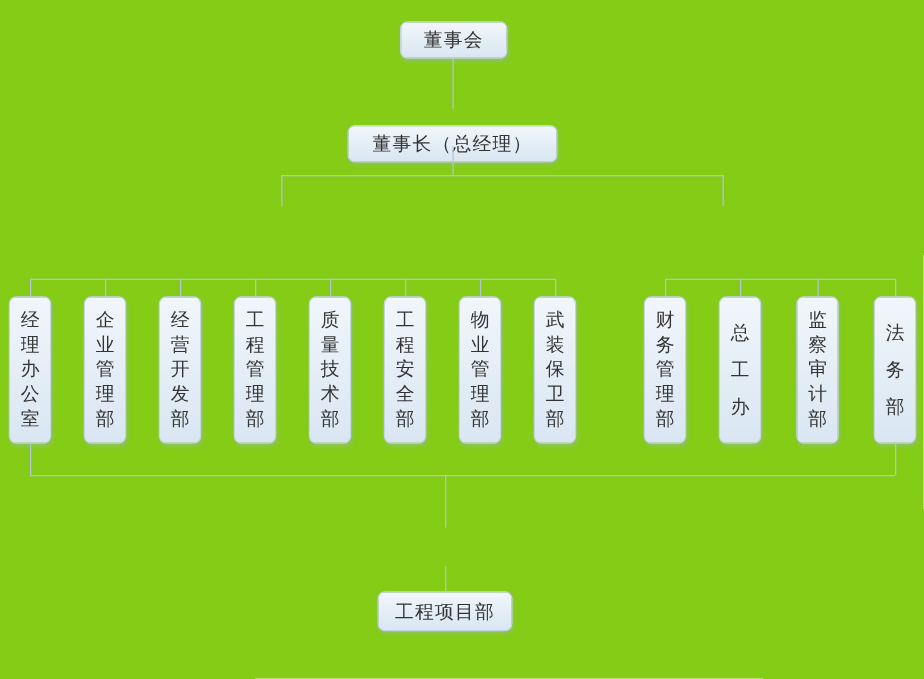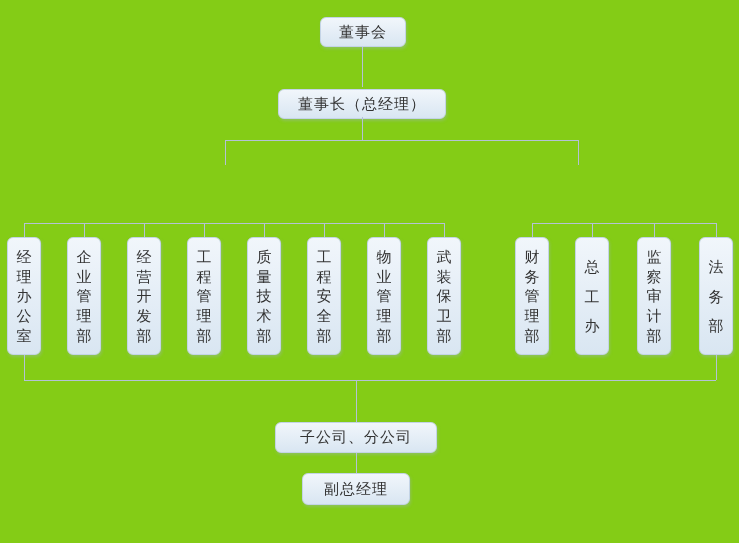--- a/index.html
+++ b/index.html
@@ -26,27 +26,26 @@
   .hline{height:1px;}
   .vline{width:1px;}
 </style>
 </head>
 <body>
 
 <div class="stage">
 
   <div class="node" style="left:320px;top:17px;width:86px;height:30px;">董事会</div>
 
-  <div class="node" style="left:278px;top:89px;width:168px;height:30px;">董事长（总经理）</div>
+  <div class="node" style="left:278px;top:100px;width:168px;height:30px;">董事长（总经理）</div>
 
 
 
-  <div class="node" style="left:275px;top:422px;width:162px;height:31px;">子公司、分公司</div>
 
-  <div class="node" style="left:302px;top:473px;width:108px;height:32px;">副总经理</div>
+  <div class="node" style="left:302px;top:473px;width:108px;height:32px;">工程项目部</div>
 
   <div id="departments">
       <div class="node vert" style="left: 7px; top: 237px; width: 34px; height: 118px;">
         <span>经</span>
         <span>理</span>
         <span>办</span>
         <span>公</span>
         <span>室</span>
       </div>
       <div class="node vert" style="left: 67px; top: 237px; width: 34px; height: 118px;">

